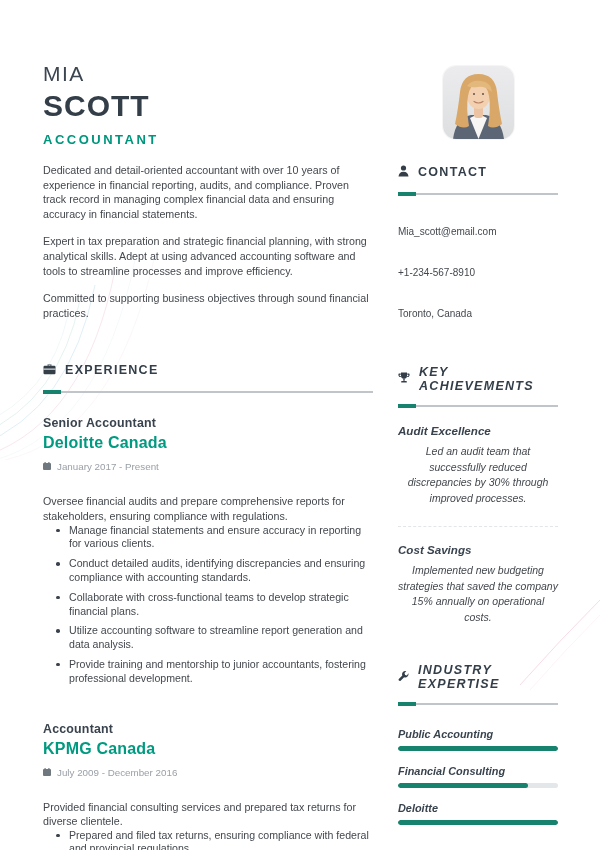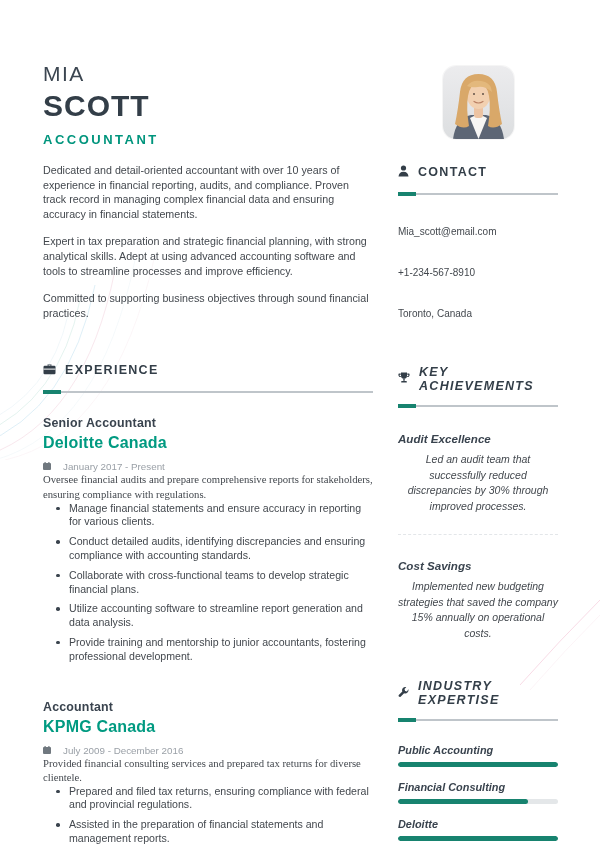--- a/index.html
+++ b/index.html
@@ -44,32 +44,32 @@
   .sec-title { font-size:12.5px; font-weight:800; letter-spacing:1.3px; color:#333e48; }
   .rule { position:relative; height:4px; margin-top:11px; }
   .rule::after { content:""; position:absolute; left:0; right:0; top:1px; height:2px; background:#bfc5ca; }
   .rule-accent { position:absolute; left:0; top:0; width:18px; height:4px; background:#17836f; z-index:1; }
 
   
   .job { margin-top:22px; }
   .job + .job { margin-top:36px; }
   .job-title { font-size:12.4px; font-weight:800; color:#39434e; letter-spacing:0.2px; }
   .job-company { font-size:16px; font-weight:800; color:#009a81; margin-top:4px; letter-spacing:0.2px; }
-  .job-dates { display:flex; align-items:center; gap:12px; margin-top:9px; font-size:9.8px; color:#9aa0a7; }
-  .job-desc { margin-top:0;font-family:Liberation Serif, serif; }
+  .job-dates { display:flex; align-items:center; gap:6px; margin-top:9px; font-size:9.8px; color:#9aa0a7; }
+  .job-desc { margin-top:22px; }
   .job ul { padding-left:26px; list-style:none; }
   .job li { position:relative; font-size:10.6px; line-height:13.8px; color:#43484e; margin-bottom:6px; }
   .job li::before { content:""; position:absolute; left:-13px; top:5px; width:3.5px; height:3.5px; border-radius:50%; background:#3a434d; }
 
   
   .contact-item { font-size:10px; color:#43484e; margin-top:30px; }
   .contact-item:first-of-type { margin-top:26px; }
 
   
-  .ach-item { margin-top:24px; }
+  .ach-item { margin-top:16px; }
   .ach-title { font-size:11.6px; font-weight:800; color:#39434e; margin-bottom:7px; }
   .ach-text { font-size:10.5px; line-height:15.5px; color:#43484e;text-align:center; }
   .ach-divider { border:none; border-top:1px dashed #e3e6e9; margin:20px 0 0 0; }
 
   
   .skills { margin-top:22px; }
   .skill { margin-bottom:14px; }
   .skill-name { font-size:10.9px; font-weight:700; color:#39434e; margin-bottom:6px; }
   .skill-track { width:100%; height:5px; border-radius:3px; background:#e4e7e9; overflow:hidden; }
   .skill-fill { height:5px; border-radius:3px; background:#17836f; }

